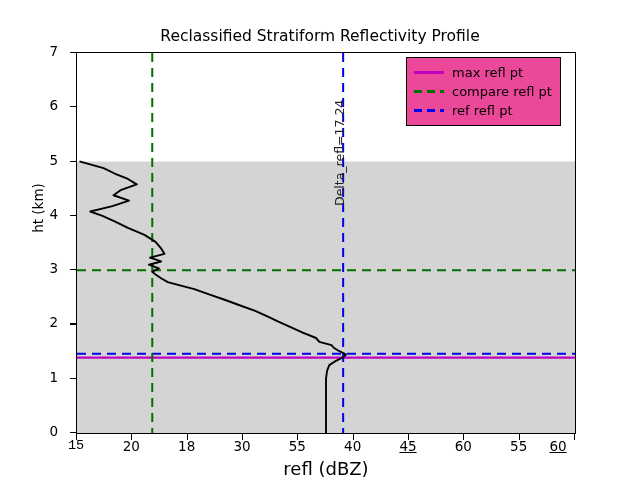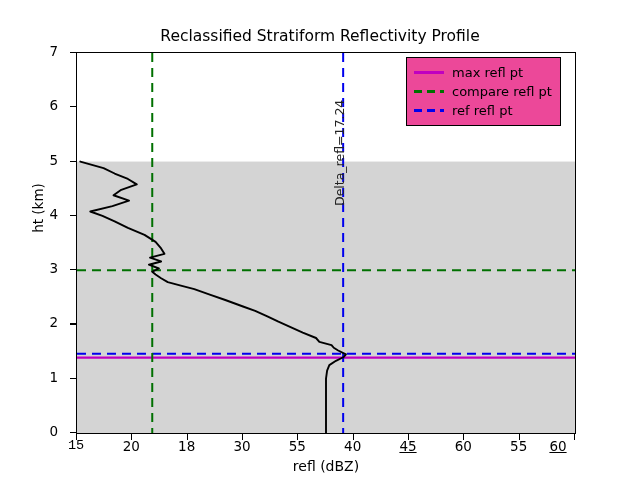--- a/index.html
+++ b/index.html
@@ -38,21 +38,21 @@
   .xtick{
     position:absolute;top:438px;
     font-size:13.5px;color:#000;text-align:center;
     width:60px;
   }
   .ytickmark{position:absolute;left:70px;width:6px;height:1.1px;background:#000;}
   .xtickmark{position:absolute;top:434px;width:1.1px;height:6px;background:#000;}
 
   #xlabel{
     position:absolute;left:76px;top:458px;width:500px;
-    text-align:center;font-size:14px;color:#000;
+    text-align:center;font-size:18px;color:#000;
   }
   #ylabel{
     position:absolute;left:-22px;top:200px;width:120px;
     text-align:center;font-size:13.5px;color:#000;
     transform:rotate(-90deg);transform-origin:center center;
   }
 
   
   #legend{
     position:absolute;left:406px;top:57px;

